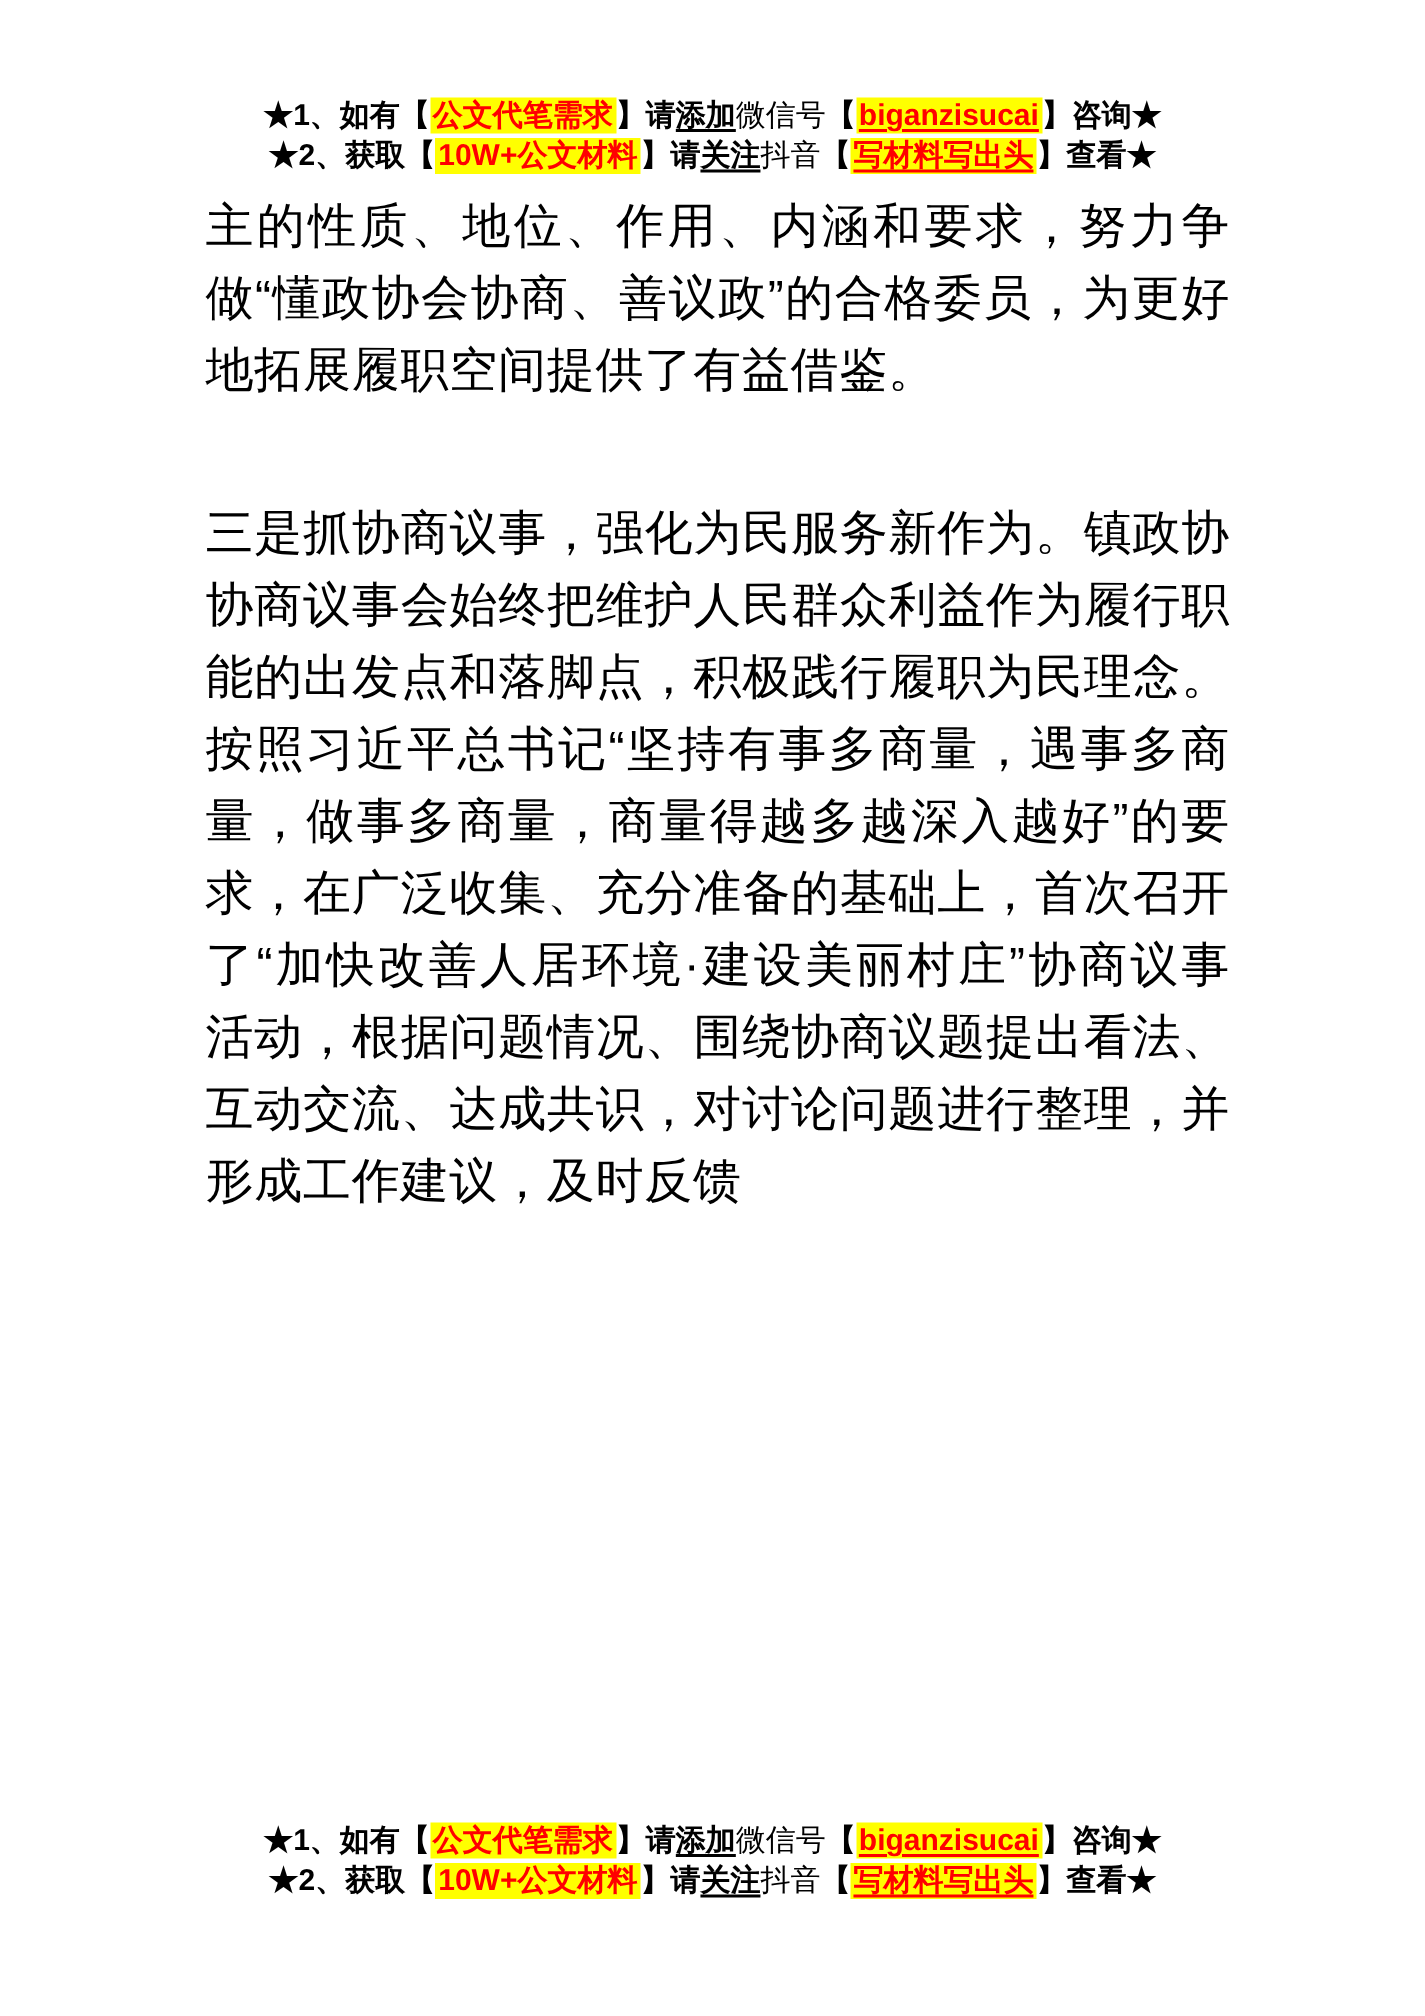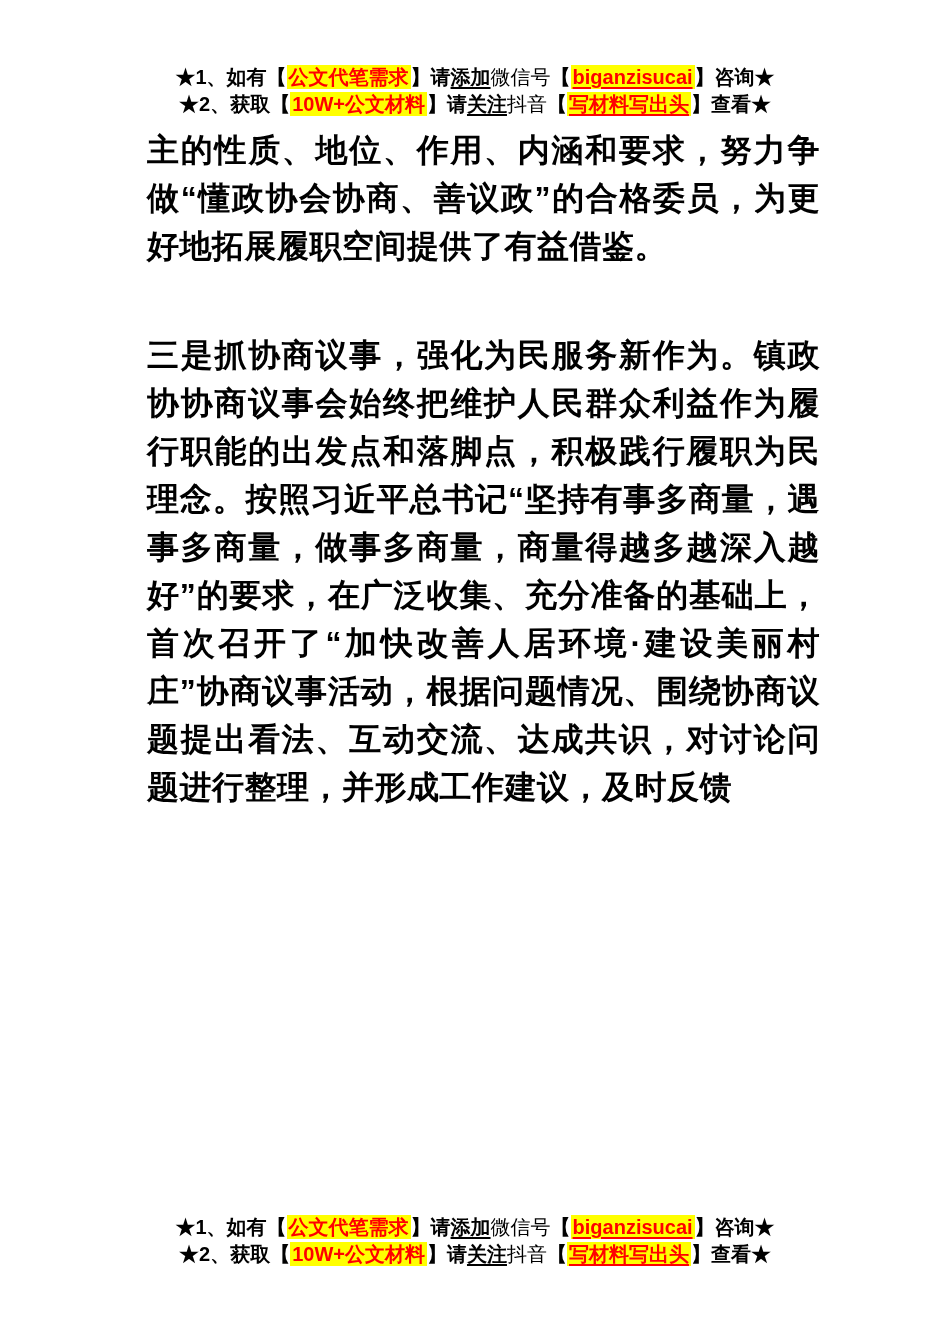--- a/index.html
+++ b/index.html
@@ -38,21 +38,21 @@
   .doc-body {
     margin: 8px 130px 0 137px;
     font-size: 32px;
     line-height: 48px;
     color: #000000;
     text-align: justify;
     text-justify: inter-ideograph;
     letter-spacing: 0.5px;
     font-weight: 400;
   }
-  .doc-body p { margin: 0 0 61px 10px; font-weight: bold; }
+  .doc-body p { margin: 0 0 61px 0; }
   .doc-body p:last-child { margin-bottom: 0; }
 </style>
 </head>
 <body>
 
 <div class="page">
 
   <div class="promo promo-top">
     <div><span>★1、如有【</span><span class="ylw red">公文代笔需求</span><span>】请</span><span class="ul">添加</span><span class="thin">微信号</span><span>【</span><span class="ylw red ul">biganzisucai</span><span>】咨询★</span></div>
     <div><span>★2、获取【</span><span class="ylw red">10W+公文材料</span><span>】请</span><span class="ul">关注</span><span class="thin">抖音</span><span>【</span><span class="ylw red ul">写材料写出头</span><span>】查看★</span></div>

